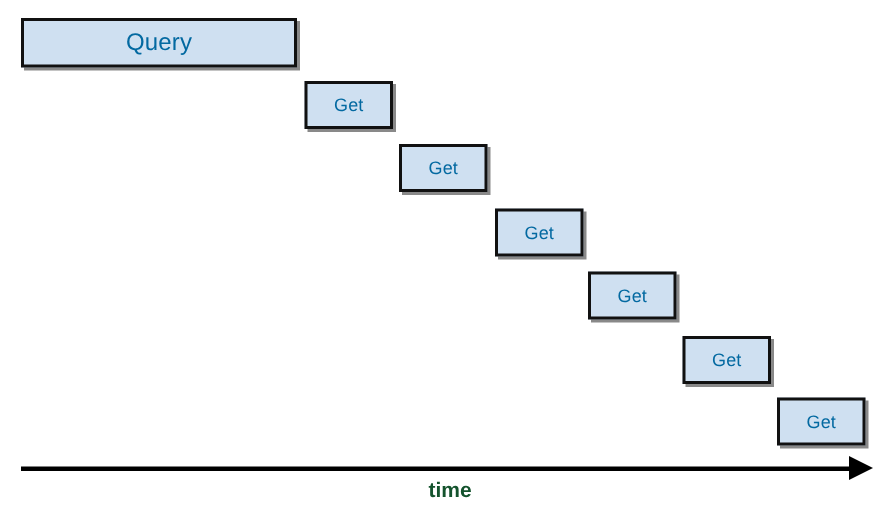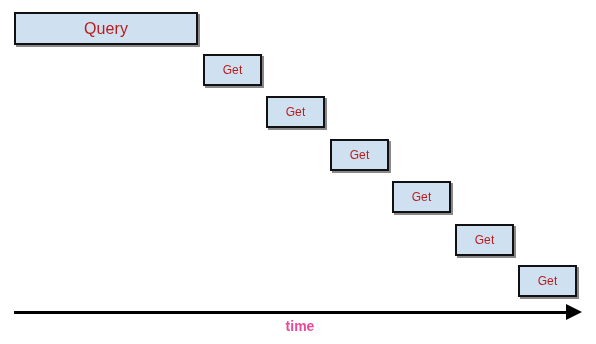--- a/index.html
+++ b/index.html
@@ -19,21 +19,21 @@
   }
   .op-box {
     position: absolute;
     box-sizing: border-box;
     background: #cfe0f1;
     border: 2px solid #111111;
     box-shadow: 2px 2px 0 0 rgba(40,40,40,0.55);
     display: flex;
     align-items: center;
     justify-content: center;
-    color: #b91c1c;
+    color: #0369a1;
     font-family: "Liberation Sans", sans-serif;
     font-size: 16px;
     font-weight: 400;
     line-height: 1;
     letter-spacing: 0.1px;
     white-space: nowrap;
   }
   .op-box.query-box {
     font-size: 16px;
   }
@@ -51,21 +51,21 @@
     height: 0;
     border-top: 8px solid transparent;
     border-bottom: 8px solid transparent;
     border-left: 16px solid #000000;
   }
   .axis-label {
     position: absolute;
     font-family: "Liberation Sans", sans-serif;
     font-size: 14px;
     font-weight: bold;
-    color: #ec4899;
+    color: #14532d;
     text-align: center;
     white-space: nowrap;
     transform: translateX(-50%);
   }
 </style>
 </head>
 <body>
 
 <div id="canvas" style="background: rgb(255, 255, 255);">
 

